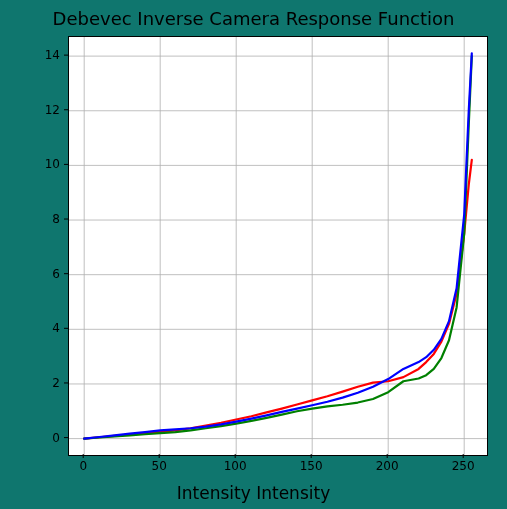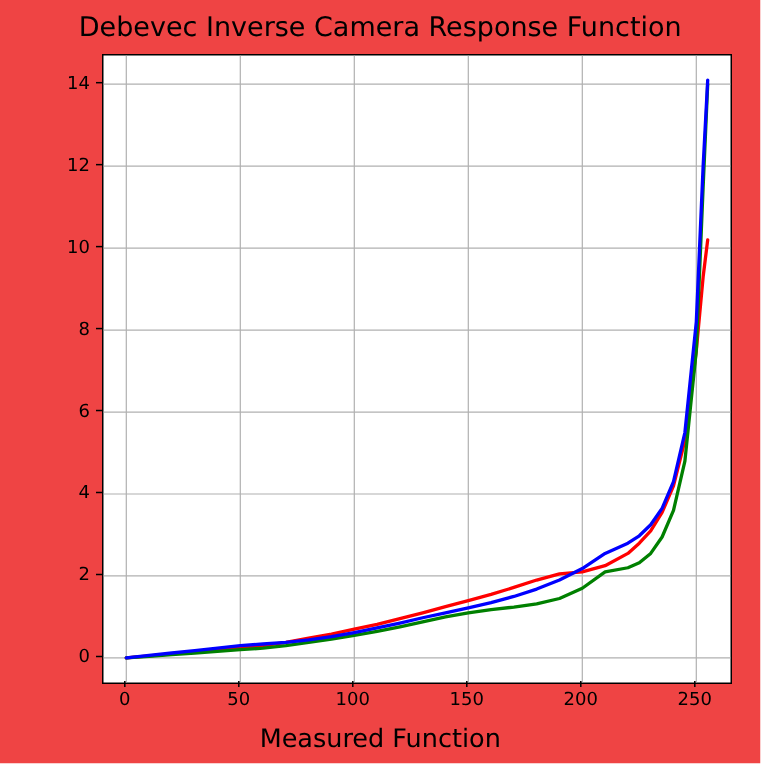--- a/index.html
+++ b/index.html
@@ -5,21 +5,21 @@
   html, body {
     margin: 0;
     padding: 0;
     background: #ffffff;
     font-family: "DejaVu Sans", Arial, sans-serif;
   }
   .figure {
     position: relative;
     width: 507px;
     height: 509px;
-    background: #ef4444;
+    background: #0f766e;
   }
   .title {
     position: absolute;
     top: 8px;
     left: 0;
     right: 0;
     text-align: center;
     font-size: 18px;
     color: #000;
   }
@@ -67,21 +67,21 @@
     fill: #000;
   }
   .tickmark { stroke: #000; stroke-width: 1; }
 </style>
 </head>
 <body>
 
 <div class="figure">
   <div class="title">Debevec Inverse Camera Response Function</div>
   <div class="ylabel">Calibrated Intensity</div>
-  <div class="xlabel">Measured Function</div>
+  <div class="xlabel">Intensity Intensity</div>
 
   <div class="plot-area">
     <svg id="plot-svg" width="418" height="418" viewBox="0 0 418 418">
       <g class="grid" id="grid-g">
           <line x1="15.2" y1="0" x2="15.2" y2="418"></line>
           <line x1="91.19999999999999" y1="0" x2="91.19999999999999" y2="418"></line>
           <line x1="167.20000000000002" y1="0" x2="167.20000000000002" y2="418"></line>
           <line x1="243.2" y1="0" x2="243.2" y2="418"></line>
           <line x1="319.2" y1="0" x2="319.2" y2="418"></line>
           <line x1="395.2" y1="0" x2="395.2" y2="418"></line>

